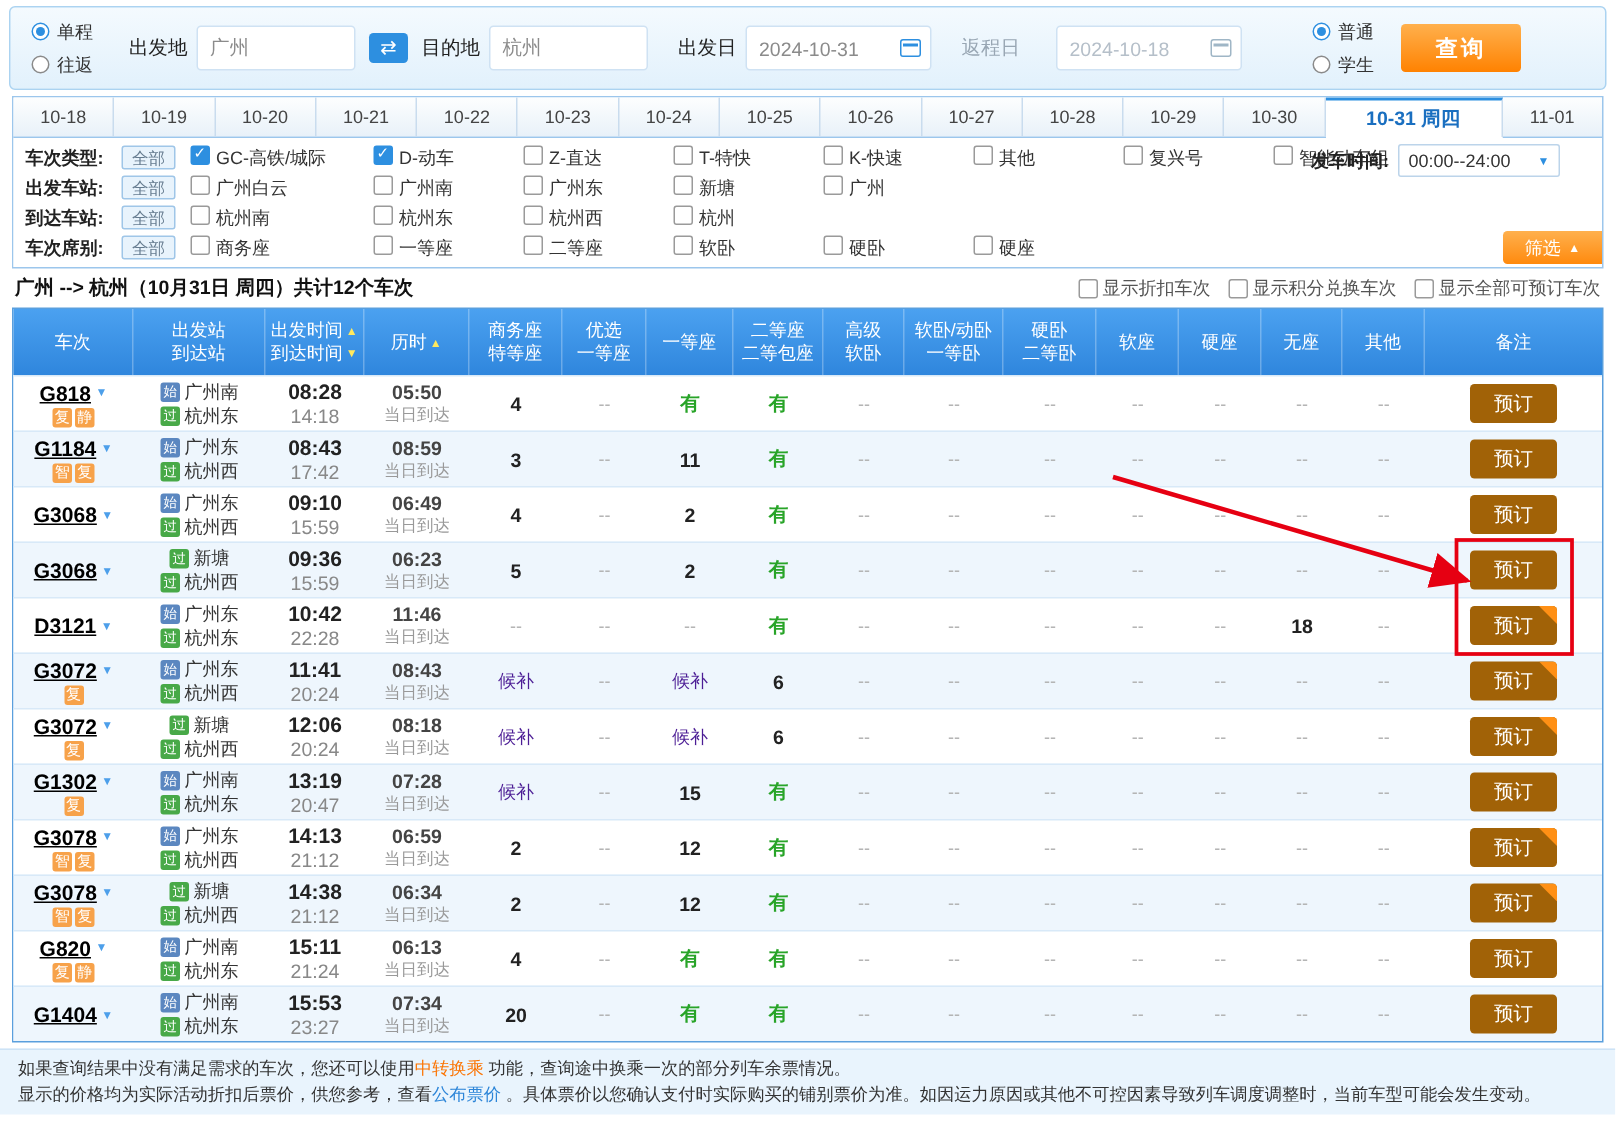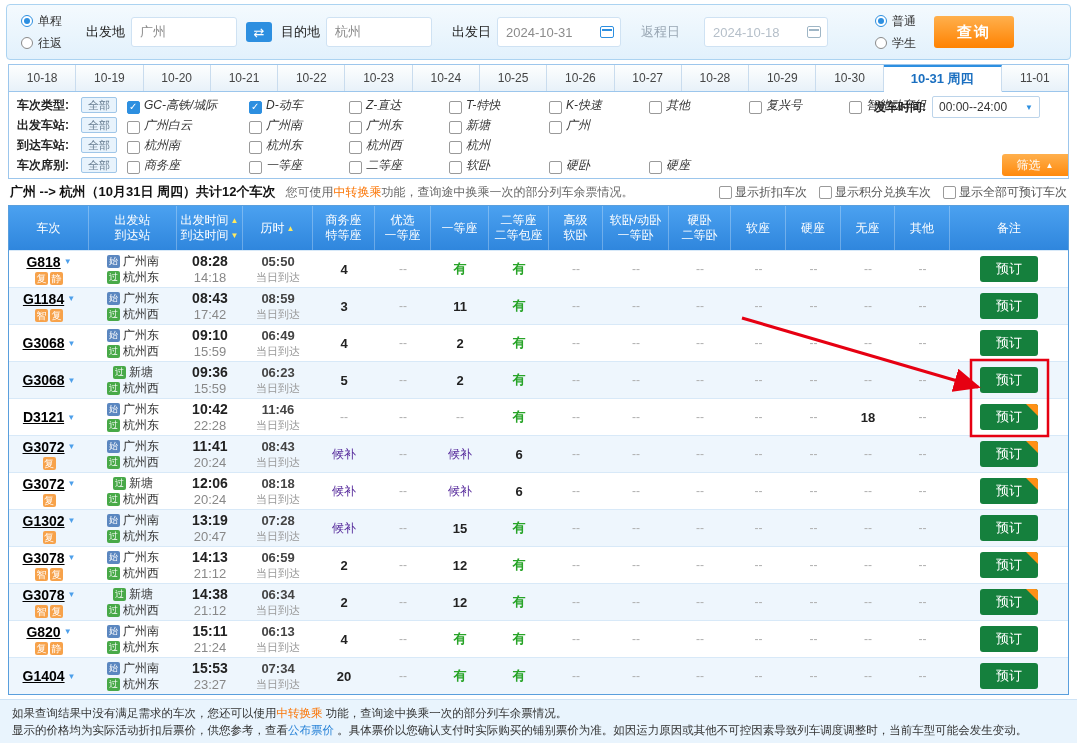--- a/index.html
+++ b/index.html
@@ -38,21 +38,21 @@
   .date-tab { flex: 1; display: flex; align-items: center; justify-content: center; font-size: 12px; color: #444;
               border-right: 1px solid #c9dcee; cursor: pointer; white-space: nowrap; }
   .date-tab:last-child { border-right: none; }
   .date-tab.selected { flex: 0 0 118px; background: #fff; color: #1a6fc0; font-weight: bold; font-size: 13px;
                        border-top: 2px solid #2d8fe0; margin-bottom: -1px; border-bottom: 1px solid #fff; }
   .filters { position: relative; padding: 3px 0 3px 8px; height: 86px; background: #fff; }
   .filter-row { height: 20px; display: flex; align-items: center; }
   .f-label { width: 64px; font-size: 12px; color: #222; font-weight: bold; white-space: nowrap; }
   .all-btn { width: 36px; height: 16px; border: 1px solid #9fc6e8; background: #e8f3fc; color: #667c90; font-size: 11px;
              display: inline-flex; align-items: center; justify-content: center; border-radius: 2px; margin-right: 10px; cursor: pointer; }
-  .opt { display: inline-flex; align-items: flex-end; width: 100px; cursor: pointer; font-style: italic; }
+  .opt { display: inline-flex; align-items: flex-start; width: 100px; cursor: pointer; }
   .opt.first { width: 122px; }
   .cb { width: 13px; height: 13px; border: 1px solid #9a9a9a; border-radius: 2px; background: #fff; margin-right: 4px; position: relative; flex: 0 0 13px; }
   .cb.on { background: #2d8fe0; border-color: #2d8fe0; }
   .cb.on::after { content: "✓"; position: absolute; left: 1px; top: -1px; color: #fff; font-size: 10px; }
   .opt-label { font-size: 12px; color: #333; white-space: nowrap; }
   .depart-time { position: absolute; right: 28px; top: 4px; display: flex; align-items: center; }
   .dt-label { font-size: 12px; color: #222; font-weight: bold; margin-right: 6px; }
   .dt-select { width: 108px; height: 22px; border: 1px solid #bcd4ea; border-radius: 2px; background: #fff; display: flex;
                align-items: center; justify-content: space-between; padding: 0 6px; font-size: 12px; color: #333; cursor: pointer; }
   .dt-caret { font-size: 8px; color: #2d8fe0; }
@@ -94,21 +94,21 @@
   .ic-start { background: #5b87c0; } .ic-pass { background: #48a948; }
   .sta-name { font-size: 12px; color: #333; white-space: nowrap; }
   .time-dep { font-size: 14px; font-weight: bold; color: #222; line-height: 17px; }
   .time-arr { font-size: 13px; color: #888; line-height: 16px; }
   .dur { font-size: 13px; color: #444; font-weight: bold; line-height: 16px; }
   .dur-note { font-size: 11px; color: #999; line-height: 14px; }
   .seat.avail { color: #28a428; font-weight: bold; font-size: 13px; }
   .seat.num { color: #222; font-weight: bold; font-size: 13px; }
   .seat.wait { color: #4c1d95; font-size: 12px; }
   .seat.dash { color: #b0b0b0; font-size: 12px; }
-  .reserve-btn { position: relative; width: 58px; height: 26px; background: #15803d; border-radius: 3px; color: #fff;
+  .reserve-btn { position: relative; width: 58px; height: 26px; background: #a16207; border-radius: 3px; color: #fff;
                  font-size: 13px; display: flex; align-items: center; justify-content: center; cursor: pointer; }
   .corner { position: absolute; top: 0; right: 0; width: 0; height: 0; border-top: 12px solid #ff9015;
             border-left: 12px solid transparent; border-top-right-radius: 3px; }
 
   
   .page-footer { margin-top: 4px; height: 44px; background: #e9f4fd; border-top: 1px solid #cde3f6;
                  padding: 5px 12px; font-size: 11.5px; color: #333; line-height: 17px; white-space: nowrap; overflow: hidden; }
 
   
   .annotation { position: absolute; left: 0; top: 0; z-index: 40; pointer-events: none; }
@@ -295,21 +295,20 @@
       </div>
       <div class="filter-btn">
         <span>筛选</span>
         <span class="tri">▲</span>
       </div>
     </div>
   </div>
 
   <div class="summary">
     <span class="route-text">广州 --&gt; 杭州（10月31日 周四）共计12个车次</span>
-    <span class="hint"><span>您可使用</span><span class="link-orange">中转换乘</span><span>功能，查询途中换乘一次的部分列车余票情况。</span></span>
     <div class="summary-cbs">
         <label class="s-opt">
           <span class="cb"></span>
           <span>显示折扣车次</span>
         </label>
         <label class="s-opt">
           <span class="cb"></span>
           <span>显示积分兑换车次</span>
         </label>
         <label class="s-opt">

